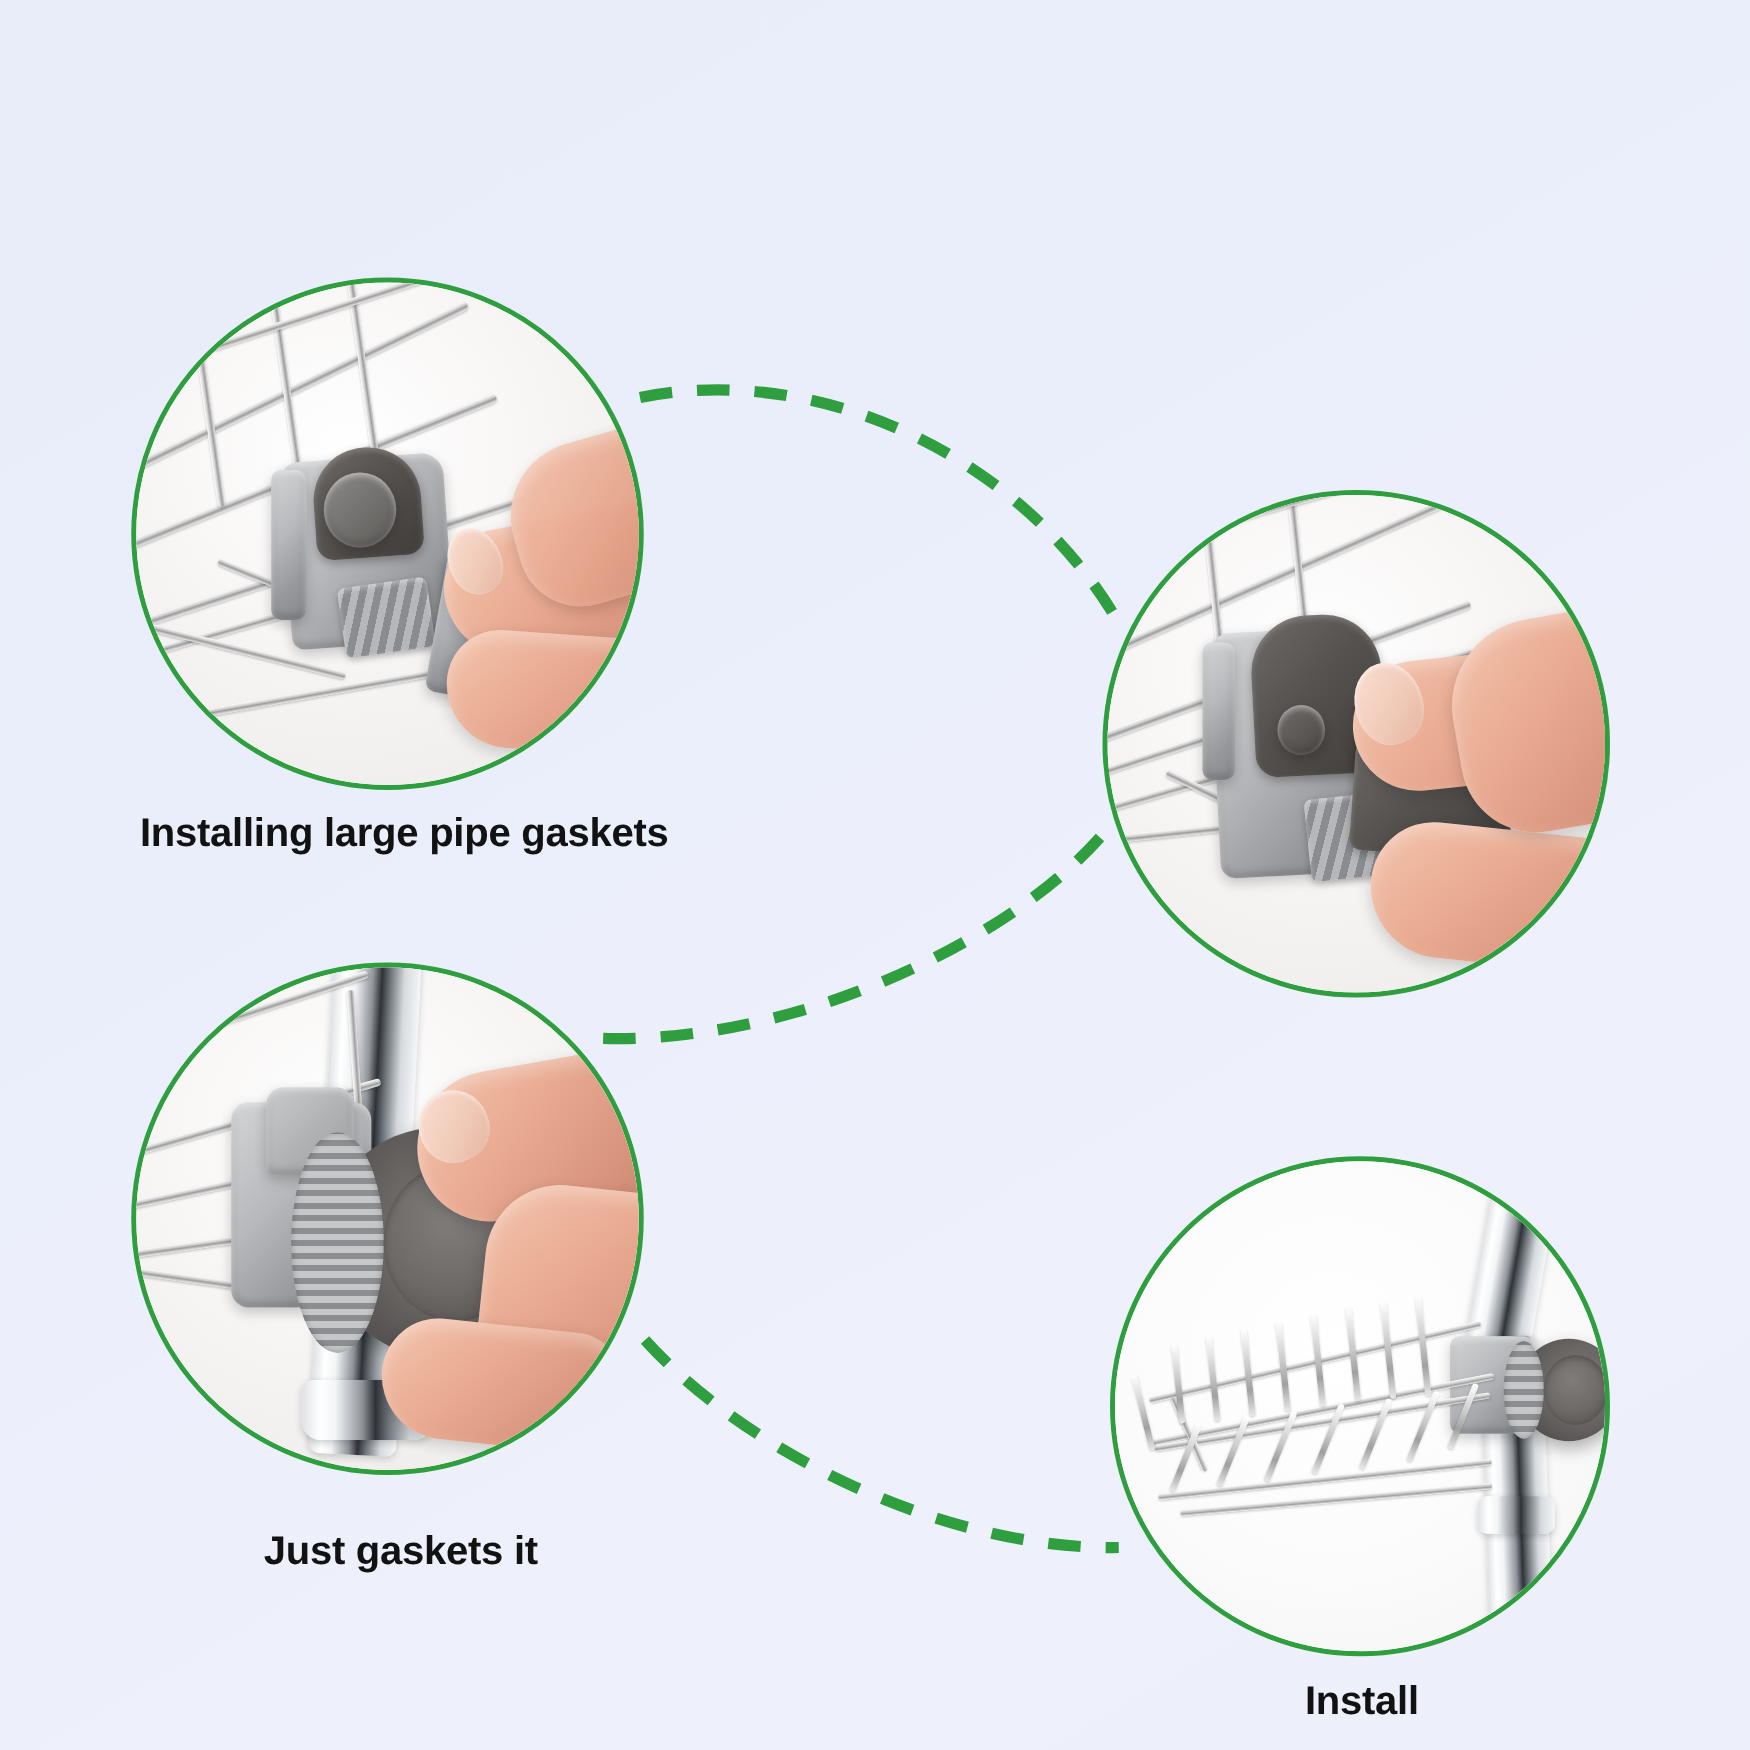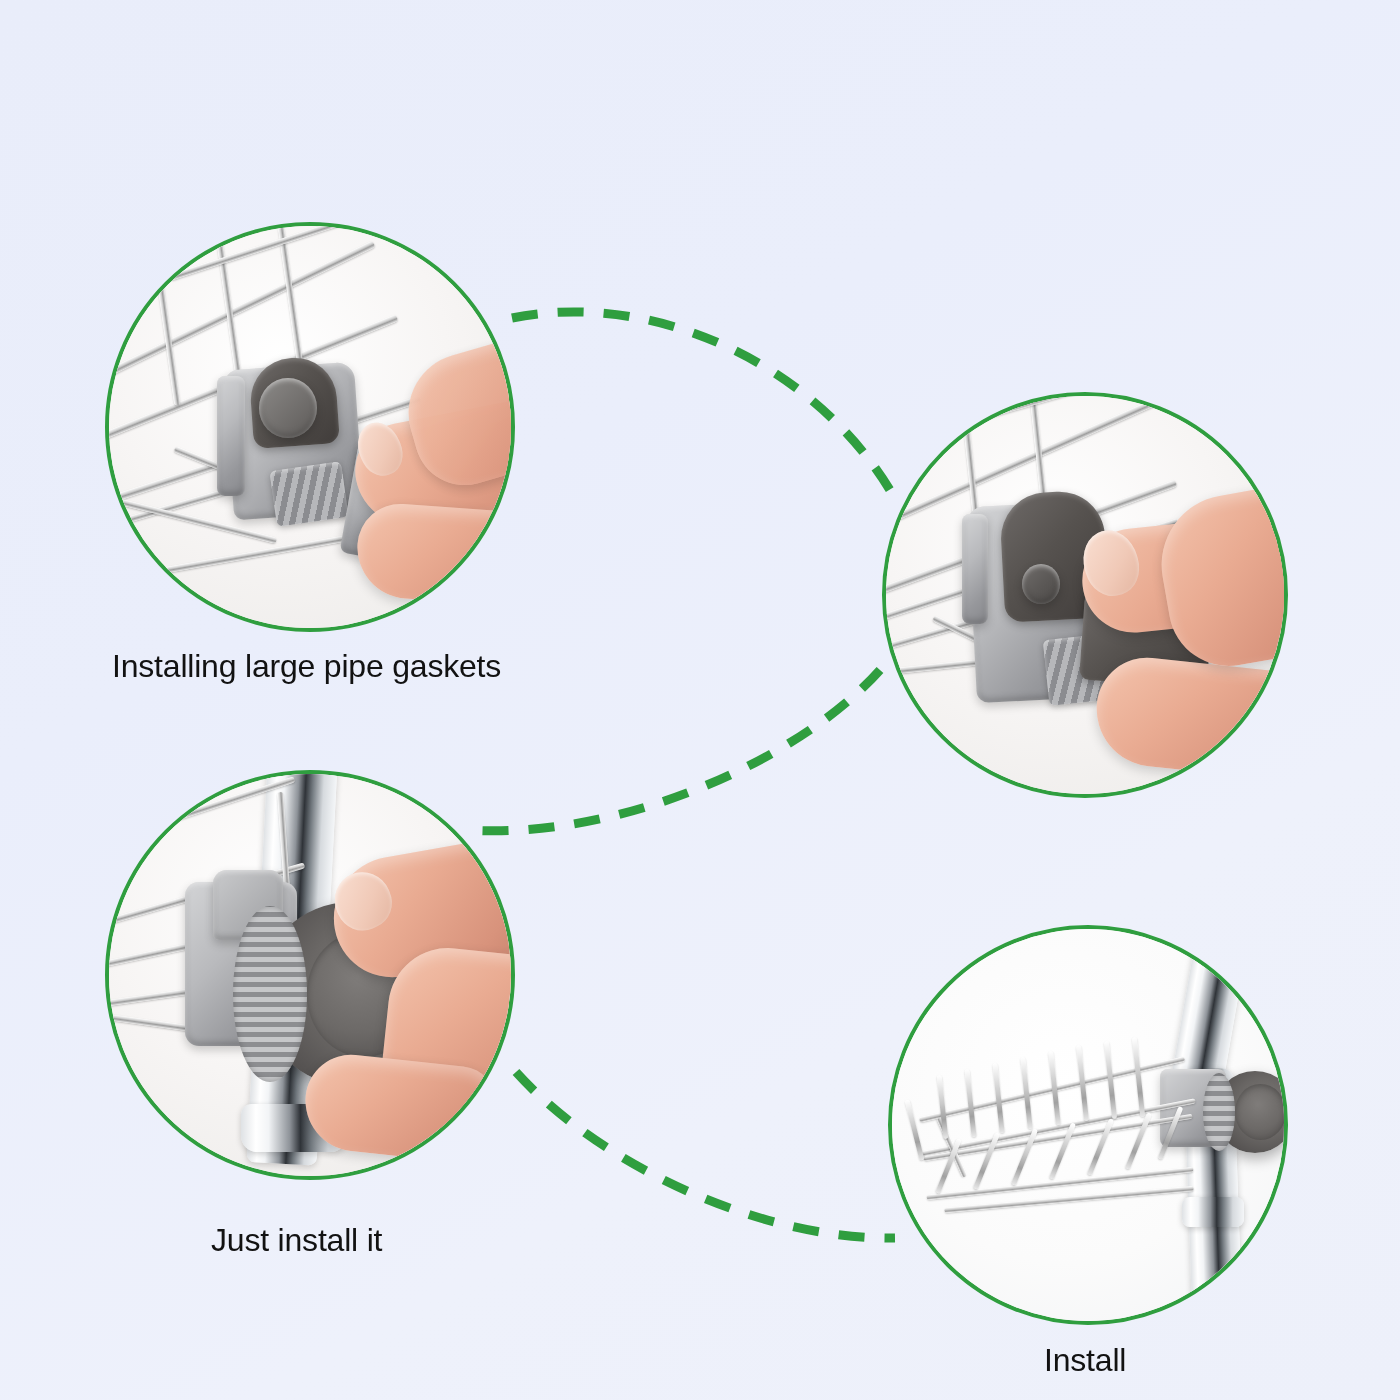--- a/index.html
+++ b/index.html
@@ -71,21 +71,21 @@
   }
   .panel .scene {
     position: absolute;
     inset: 0;
   }
 
   
   .caption {
     position: absolute;
     font-size: 32px;
-    font-weight: 400;
+    font-weight: 700;
     color: #121212;
     letter-spacing: -0.2px;
     white-space: nowrap;
   }
 
   
   .wall {
     position: absolute;
     inset: 0;
     background: radial-gradient(circle at 42% 34%, #ffffff 0%, #f7f5f4 48%, #eceae8 100%);
@@ -287,21 +287,21 @@
       <div class="clamp" style="left:104px; top:96px; width:70px; height:70px; border-radius:14px 14px 6px 6px; background:linear-gradient(135deg,#c9cacc,#9b9c9f);"></div>
 
       <div class="knob" style="left:150px; top:128px; width:184px; height:184px;"></div>
 
       <div class="hand" style="left:224px; top:76px; width:200px; height:120px; border-radius:70px 46px 40px 66px; transform:rotate(-10deg);"></div>
       <div class="nail" style="left:226px; top:98px; width:56px; height:58px; transform:rotate(-24deg);"></div>
       <div class="hand" style="left:276px; top:176px; width:160px; height:180px; border-radius:60px 36px 36px 60px; transform:rotate(6deg);"></div>
       <div class="hand" style="left:196px; top:286px; width:190px; height:96px; border-radius:50px 40px 40px 56px; transform:rotate(6deg);"></div>
     </div>
   </div>
-  <div class="caption" style="left:211px; top:1222px;">Just install it</div>
+  <div class="caption" style="left:211px; top:1222px;">Just gaskets it</div>
 
   <div class="panel" style="left:888px; top:925px; width:400px; height:400px;">
     <div class="scene">
       <div class="wall" style="background:radial-gradient(circle at 44% 40%, #ffffff 0%, #fbfbfb 55%, #f2f3f5 100%);"></div>
 
       <div class="pipe" style="left:292px; top:-22px; width:52px; height:200px; border-radius:26px; transform:rotate(10deg);"></div>
       <div class="pipe" style="left:296px; top:140px; width:50px; height:250px; border-radius:12px; transform:rotate(-2deg);"></div>
       <div class="pipe" style="left:290px; top:268px; width:62px; height:30px; border-radius:8px;"></div>
 
       <div class="clamp" style="left:268px; top:140px; width:66px; height:78px; border-radius:8px;"></div>

